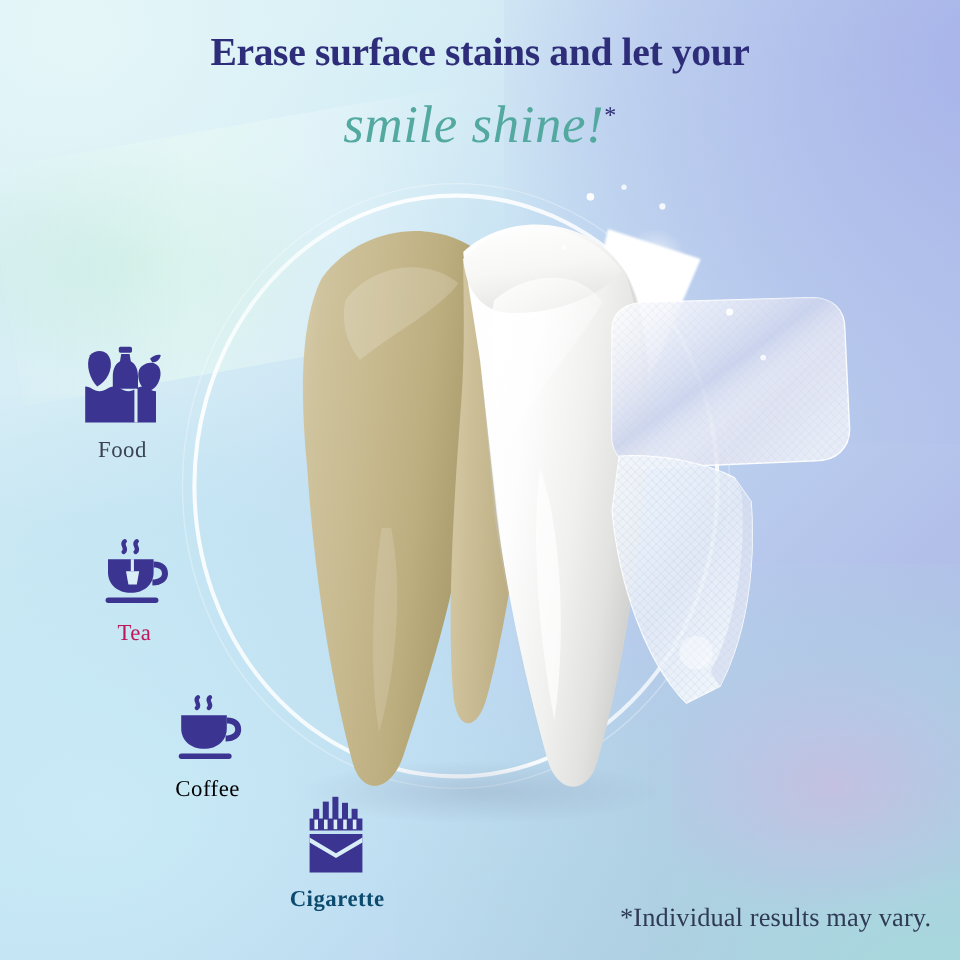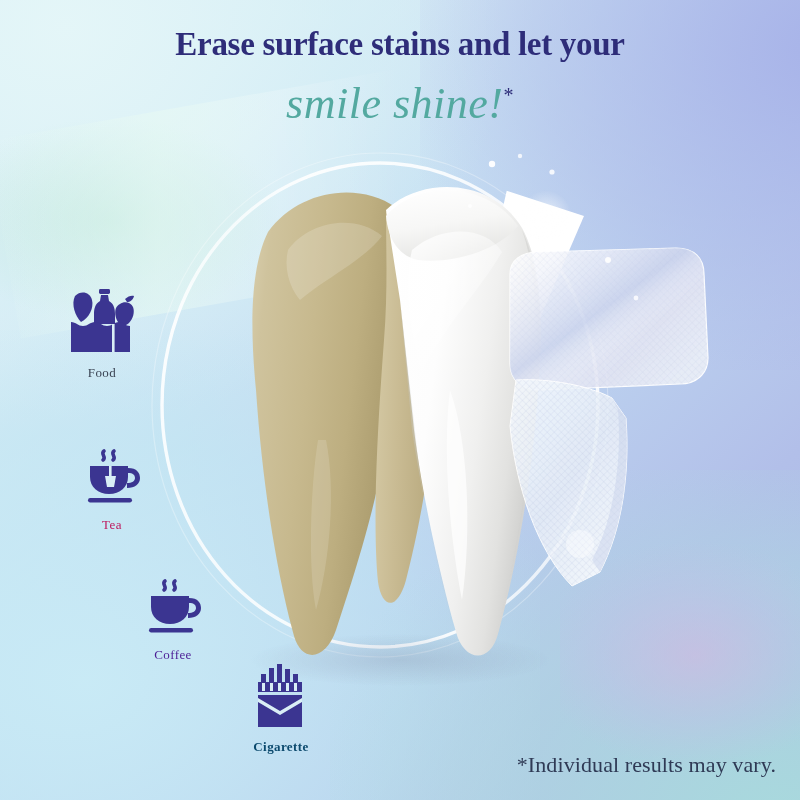--- a/index.html
+++ b/index.html
@@ -48,21 +48,21 @@
   
   #sparkle{position:absolute;left:430px;top:120px;width:240px;height:220px;}
   #sparkle2{position:absolute;left:500px;top:470px;width:160px;height:150px;}
 
   
   #strip{position:absolute;left:480px;top:230px;width:290px;height:370px;}
 
   
   .icon-item{position:absolute;text-align:center;}
   .icon-glyph{display:block;margin:0 auto;}
-  .icon-label{display:block;font-size:13px;letter-spacing:.4px;margin-top:7px;}
+  .icon-label{display:block;font-size:19px;letter-spacing:.4px;margin-top:7px;}
   #item-food{left:42px;top:286px;width:120px;}
   #item-tea{left:58px;top:444px;width:108px;}
   #item-coffee{left:118px;top:574px;width:110px;}
   #item-cig{left:218px;top:662px;width:126px;}
 
   
   .footnote{position:absolute;right:24px;bottom:22px;font-size:22px;letter-spacing:.1px;}
 </style>
 </head>
 <body>
@@ -307,21 +307,21 @@
       <g fill="none" stroke="#3b3591" stroke-width="3.6" stroke-linecap="round">
         <path d="M24 16 c4-3, -3-6, 1-9"></path>
         <path d="M34 16 c4-3, -3-6, 1-9"></path>
       </g>
       <g fill="#3b3591">
         <path d="M11 22 h38 v11 c0 10-8 17-19 17 s-19-7-19-17 z"></path>
         <path d="M49 24 c9 0, 12 5, 12 10 c0 6-5 10-13 10 v-5 c5 0, 8-2, 8-5 c0-3-2-5-7-5 z"></path>
         <rect x="9" y="54" width="44" height="4.4" rx="2.2"></rect>
       </g>
     </svg>
-    <span class="icon-label" style="color: #4c1d95;">Coffee</span>
+    <span class="icon-label" style="color: #000000;">Coffee</span>
   </div>
 
   <div class="icon-item" id="item-cig">
     <svg class="icon-glyph" width="62" height="70" viewBox="0 0 62 70">
 
       <g fill="#3b3591">
         <rect x="11" y="12" width="5" height="16"></rect>
         <rect x="19" y="6" width="5" height="22"></rect>
         <rect x="27" y="2" width="5" height="26"></rect>
         <rect x="35" y="7" width="5" height="21"></rect>

